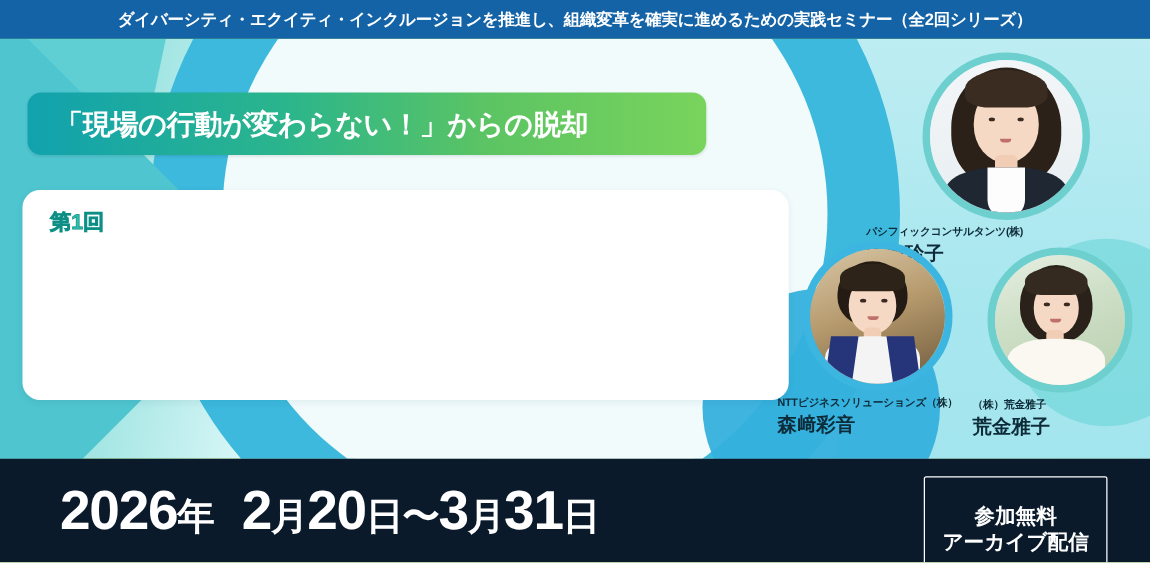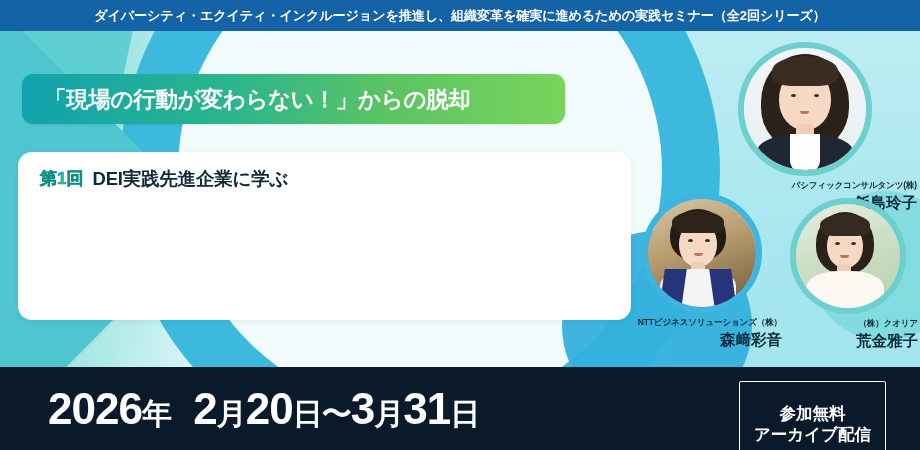--- a/index.html
+++ b/index.html
@@ -104,21 +104,21 @@
     letter-spacing:-0.2px;white-space:nowrap;
   }
   .headline{
     position:absolute;left:20px;top:42px;
     color:#0d2b38;font-weight:bold;font-size:38px;line-height:1.13;
     letter-spacing:-0.5px;white-space:nowrap;
     text-shadow:2px 2px 0 rgba(170,195,205,.35);
   }
 
   
-  .spk{position:absolute;z-index:25;text-align:right;}
+  .spk{position:absolute;z-index:25;text-align:left;}
   .spk .ph{
     border-radius:50%;overflow:hidden;position:relative;margin:0 auto;
   }
   .spk .org{
     font-size:8.6px;color:#0d2b38;font-weight:bold;letter-spacing:-0.2px;
     white-space:nowrap;margin-top:4px;
   }
   .spk .nm{
     font-size:15.5px;color:#0d2b38;font-weight:bold;letter-spacing:0px;
     white-space:nowrap;margin-top:1px;
@@ -179,21 +179,20 @@
     <div class="right-blob2"></div>
   </div>
 
   <div class="pill">
     <div class="pill-text">「現場の行動が変わらない！」からの脱却</div>
   </div>
 
   <div class="card">
     <div class="kai-row">
       <span class="kai">第1回</span>
-      <span class="kai-sub">DEI実践先進企業に学ぶ</span>
     </div>
   </div>
 
   <div class="spk spk1">
     <div class="ph">
       <div class="face f-bg1">
         <div class="hair" style="left:17px;top:6px;width:88px;height:96px;background:#2b2119;"></div>
         <div class="skin" style="left:35px;top:20px;width:52px;height:62px;"></div>
         <div class="hair" style="left:28px;top:8px;width:66px;height:30px;background:#3a2c20;border-radius:50% 50% 30% 30%;"></div>
         <div class="eye" style="left:47px;top:46px;"></div>
@@ -233,21 +232,21 @@
         <div class="hair" style="left:20px;top:8px;width:58px;height:62px;background:#2a211a;"></div>
         <div class="skin" style="left:31px;top:20px;width:36px;height:44px;"></div>
         <div class="hair" style="left:24px;top:10px;width:50px;height:22px;background:#352a20;border-radius:50% 50% 26% 26%;"></div>
         <div class="eye" style="left:39px;top:38px;"></div>
         <div class="eye" style="left:55px;top:38px;"></div>
         <div class="mouth" style="left:44px;top:51px;"></div>
         <div class="neck" style="left:41px;top:60px;width:14px;height:10px;"></div>
         <div class="body" style="left:10px;top:67px;width:78px;height:40px;background:#fbf8f1;"></div>
       </div>
     </div>
-    <div class="org">（株）クオリア</div>
+    <div class="org">（株）荒金雅子</div>
     <div class="nm">荒金雅子</div>
   </div>
 
   <div class="bottombar">
     <div class="date">
       <span>2026</span><span class="u">年</span>&nbsp;&nbsp;<span>2</span><span class="u">月</span><span>20</span><span class="u">日</span><span class="u">〜</span><span>3</span><span class="u">月</span><span>31</span><span class="u">日</span>
     </div>
     <div class="freebox">
       <div>参加無料</div>
       <div>アーカイブ配信</div>

